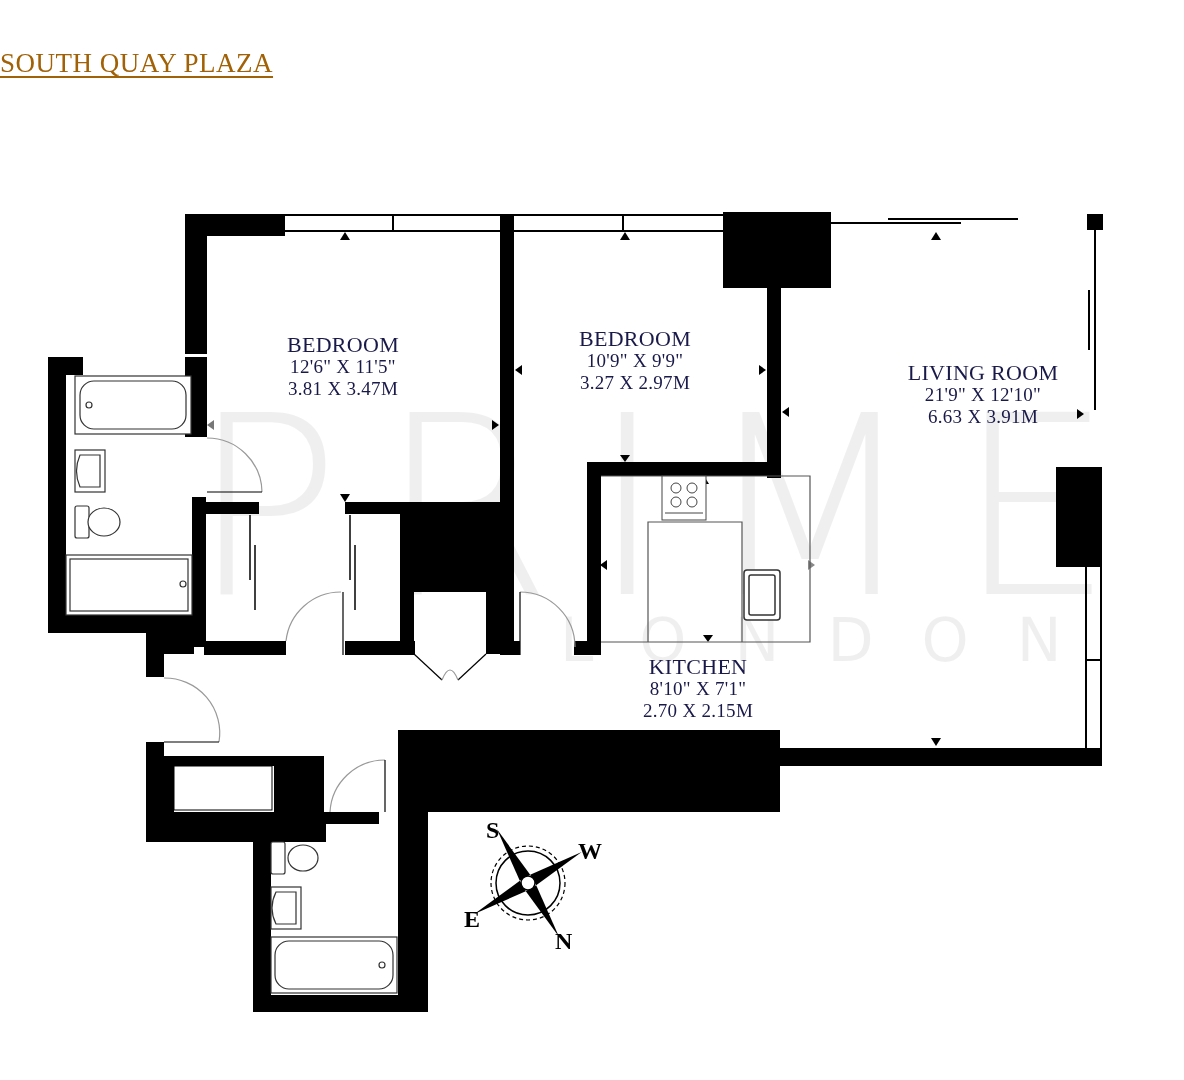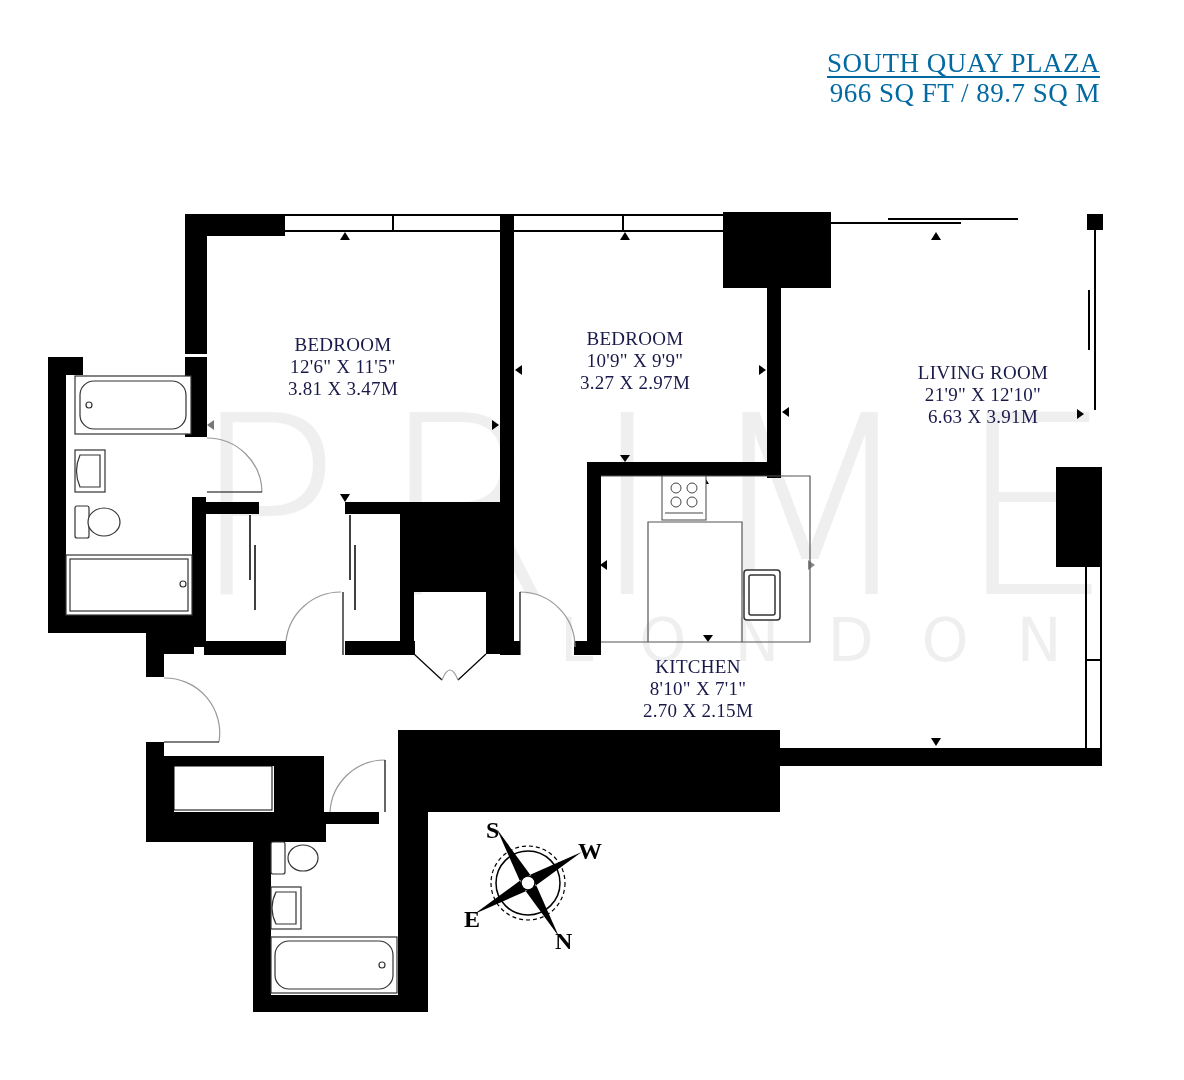--- a/index.html
+++ b/index.html
@@ -1,36 +1,35 @@
 <!DOCTYPE html>
 <html><head>
 <meta charset="utf-8">
 <style>
   html,body{margin:0;padding:0;background:#ffffff;}
   body{width:1184px;height:1080px;position:relative;overflow:hidden;font-family:"DejaVu Serif","Liberation Serif",serif;}
-  .title-block{position:absolute;left:0;top:48px;width:1100px;text-align:right;color:#0369a1;}
+  .title-block{position:absolute;left:0;top:48px;width:1100px;text-align:left;color:#a16207;}
   .title-line{font-family:"Liberation Serif","DejaVu Serif",serif;font-variant:small-caps;text-transform:uppercase;font-size:27px;line-height:30px;letter-spacing:0.5px;font-weight:normal;}
   .title-line.main{text-decoration:underline;text-underline-offset:4px;}
   svg.plan{position:absolute;left:0;top:0;}
   .room-label{position:absolute;text-align:center;color:#1a1a4a;font-family:"Liberation Serif","DejaVu Serif",serif;text-transform:uppercase;font-size:19px;line-height:22px;letter-spacing:0.3px;}
-  .room-label .name{font-size:19px;}
+  .room-label .name{font-size:22px;}
   .compass-letter{position:absolute;font-family:"Liberation Serif","DejaVu Serif",serif;font-weight:bold;font-size:24px;color:#000;}
   .watermark{position:absolute;color:#000;opacity:0.06;font-family:"DejaVu Sans","Liberation Sans",sans-serif;pointer-events:none;}
   .wm-main{left:190px;top:383px;font-size:250px;letter-spacing:38px;font-weight:300;line-height:250px;}
   .wm-sub{left:560px;top:610px;font-size:60px;letter-spacing:48px;line-height:60px;}
 </style>
 </head>
 <body>
 
 <div class="watermark wm-main">PRIME</div>
 <div class="watermark wm-sub">LONDON</div>
 
 <div class="title-block">
   <div class="title-line main">South Quay Plaza</div>
-  <div class="title-line">966 SQ FT / 89.7 SQ M</div>
 </div>
 
 <svg class="plan" width="1184" height="1080" viewBox="0 0 1184 1080">
   <g fill="#000">
 
     <rect x="185" y="214" width="100" height="22"></rect>
     <rect x="185" y="214" width="22" height="140"></rect>
 
     <rect x="285" y="214" width="230" height="2"></rect>
     <rect x="285" y="230" width="230" height="2"></rect>

